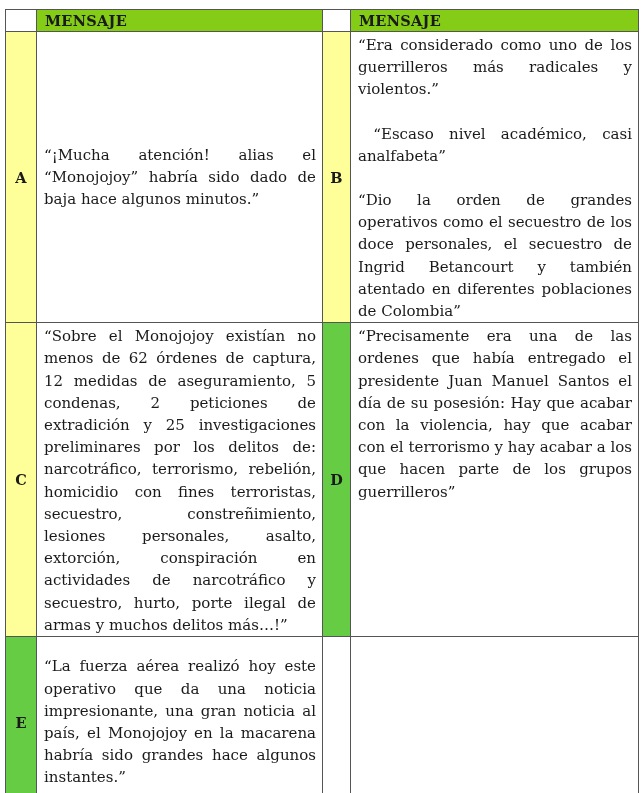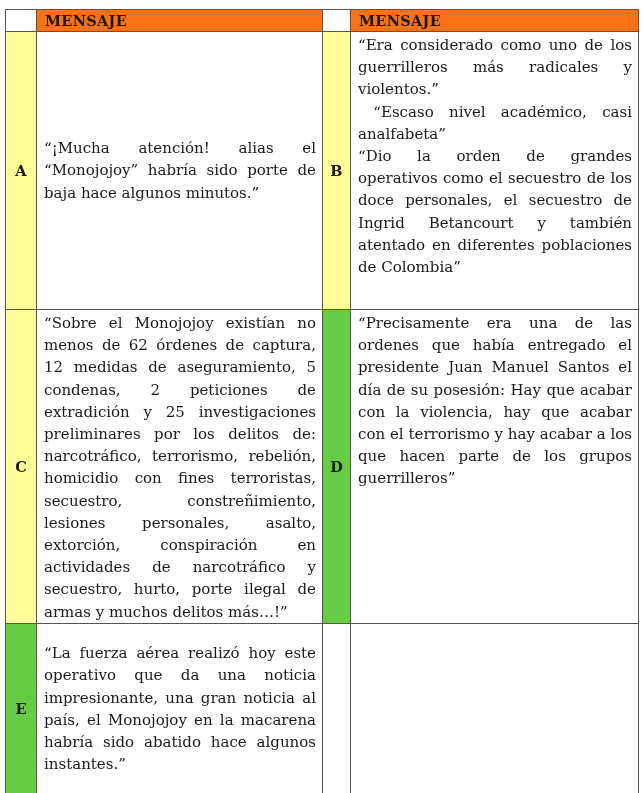--- a/index.html
+++ b/index.html
@@ -6,31 +6,31 @@
   body { width:643px; height:793px; position:relative; overflow:hidden;
          font-family:"DejaVu Serif","Liberation Serif", serif; color:#1a1a1a; }
   table.grid { position:absolute; left:5px; top:9px; width:633px;
                border-collapse:collapse; table-layout:fixed; }
   table.grid td { border:1.5px solid #555; padding:0; vertical-align:top; }
   col.c-letter-l { width:31px; }
   col.c-msg-l { width:286px; }
   col.c-letter-r { width:28px; }
   col.c-msg-r { width:288px; }
   .hdr-blank { background:#ffffff; height:21px; }
-  .hdr { background:#f97316; font-weight:bold; font-size:14.5px; line-height:21px;
+  .hdr { background:#84cc16; font-weight:bold; font-size:14.5px; line-height:21px;
          padding-left:8px !important; letter-spacing:0.3px; }
   .letter { font-weight:bold; font-size:14.5px; text-align:center;
             vertical-align:middle !important; }
   .yellow { background:#ffff99; }
   .green { background:#66cc44; }
   .white { background:#ffffff; }
   .msg { font-size:15px; line-height:22.2px; text-align:justify;
          padding:0 6px 0 7px !important; }
   .msg p { margin:0; }
-  .msg p + p { }
+  .msg p + p { margin-top:22px; }
   .mid { vertical-align:middle !important; }
   .r1 { height:278px; }
   .r2 { height:302px; }
   .r3 { height:171px; }
   .pad-top { padding-top:2px !important; }
 </style>
 </head>
 <body>
 
 <table class="grid">
@@ -44,21 +44,21 @@
       <tr>
     <td class="hdr-blank"></td>
     <td class="hdr">MENSAJE</td>
     <td class="hdr-blank"></td>
     <td class="hdr">MENSAJE</td>
   </tr>
 
   <tr class="r1">
     <td class="letter yellow">A</td>
     <td class="msg mid">
-      <p>“¡Mucha atención! alias el “Monojojoy” habría sido porte de baja hace algunos minutos.”</p>
+      <p>“¡Mucha atención! alias el “Monojojoy” habría sido dado de baja hace algunos minutos.”</p>
     </td>
     <td class="letter yellow">B</td>
     <td class="msg pad-top">
       <p>“Era considerado como uno de los guerrilleros más radicales y violentos.”</p>
       <p style="white-space:pre-wrap"> “Escaso nivel académico, casi analfabeta”</p>
       <p>“Dio la orden de grandes operativos como el secuestro de los doce personales, el secuestro de Ingrid Betancourt y también atentado en diferentes poblaciones de Colombia”</p>
     </td>
   </tr>
 
   <tr class="r2">
@@ -68,21 +68,21 @@
     </td>
     <td class="letter green">D</td>
     <td class="msg pad-top">
       <p>“Precisamente era una de las ordenes que había entregado el presidente Juan Manuel Santos el día de su posesión: Hay que acabar con la violencia, hay que acabar con el terrorismo y hay acabar a los que hacen parte de los grupos guerrilleros”</p>
     </td>
   </tr>
 
   <tr class="r3">
     <td class="letter green">E</td>
     <td class="msg mid">
-      <p>“La fuerza aérea realizó hoy este operativo que da una noticia impresionante, una gran noticia al país, el Monojojoy en la macarena habría sido abatido hace algunos instantes.”</p>
+      <p>“La fuerza aérea realizó hoy este operativo que da una noticia impresionante, una gran noticia al país, el Monojojoy en la macarena habría sido grandes hace algunos instantes.”</p>
     </td>
     <td class="letter white"></td>
     <td class="msg">
       <p></p>
     </td>
   </tr>
 </tbody>
   </table>
 
 </body></html>

